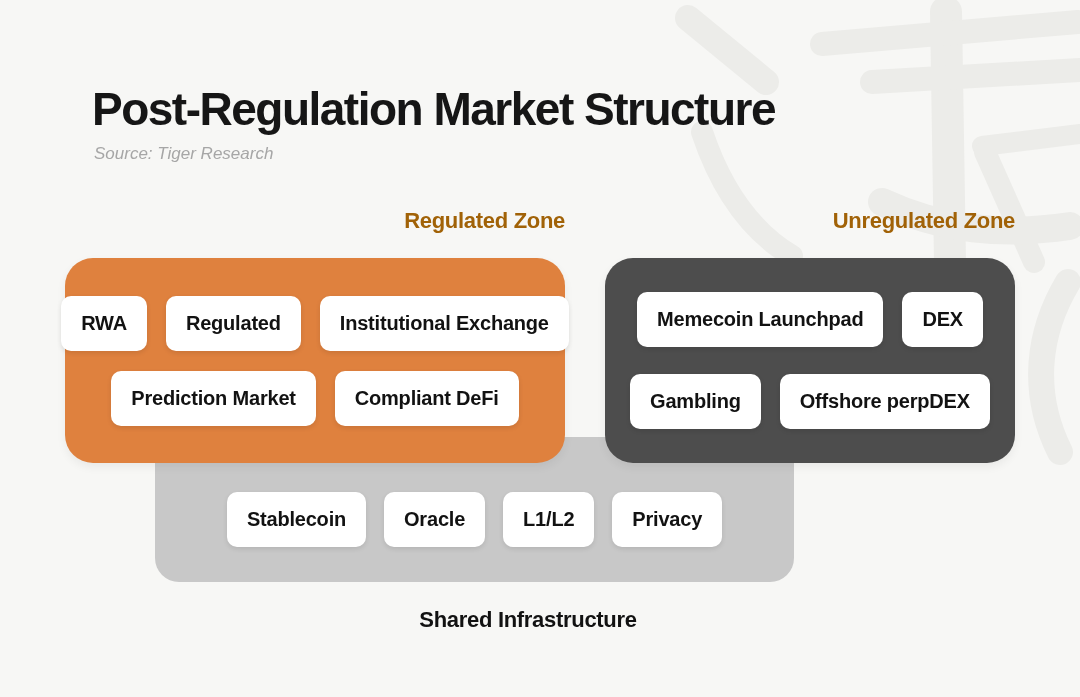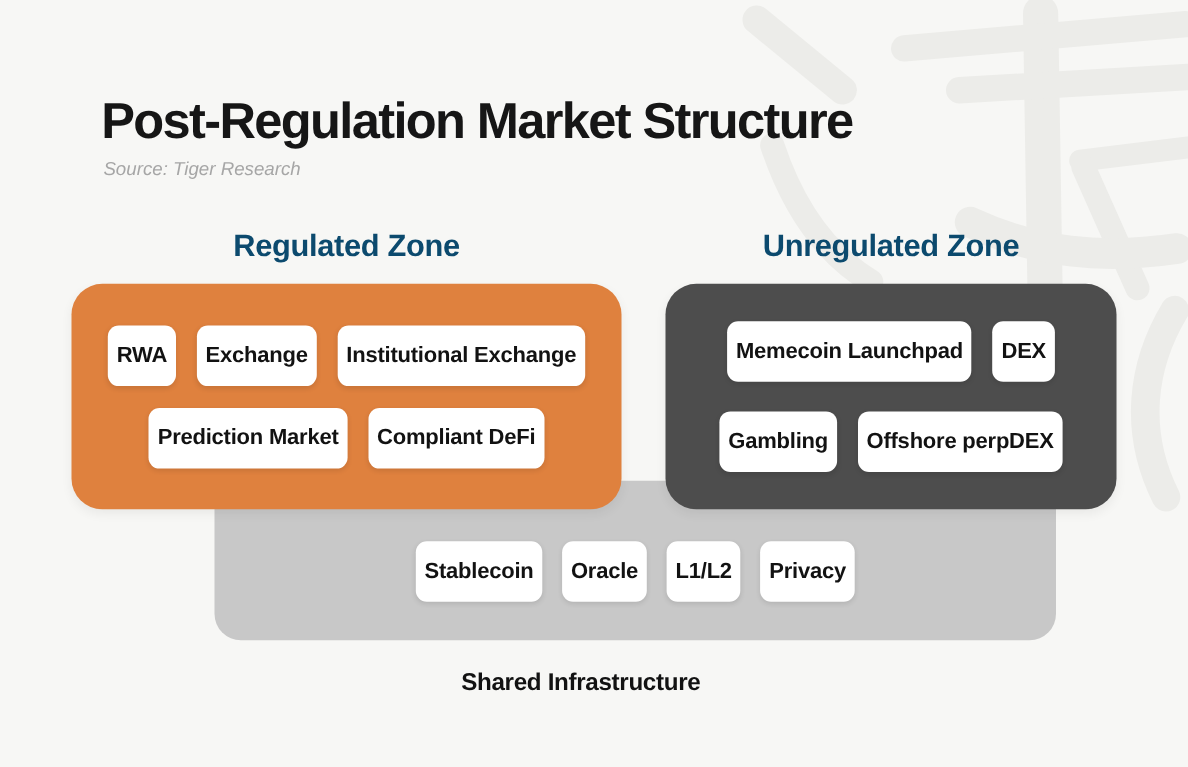--- a/index.html
+++ b/index.html
@@ -44,25 +44,25 @@
     font-size: 17px;
     font-style: italic;
     color: #A6A6A6;
     z-index: 5;
     white-space: nowrap;
   }
 
   .zone-label {
     position: absolute;
     top: 208px;
-    font-size: 28px;
+    font-size: 22px;
     font-weight: 700;
     letter-spacing: -0.3px;
-    text-align: center;
-    color: #0c4a6e;
+    text-align: right;
+    color: #a16207;
     z-index: 5;
   }
   .zone-label.regulated   { left: 65px;  width: 500px; }
   .zone-label.unregulated { left: 605px; width: 410px; }
 
   .zone {
     position: absolute;
     top: 258px;
     height: 205px;
     border-radius: 28px;
@@ -74,45 +74,44 @@
     z-index: 2;
     box-shadow: 0 4px 10px rgba(0,0,0,0.06);
   }
   .zone.regulated   { left: 65px;  width: 500px; background: #DF813E; }
   .zone.unregulated { left: 605px; width: 410px; background: #4D4D4D; gap: 27px; }
 
   .infra {
     position: absolute;
     left: 155px;
     top: 437px;
-    width: 765px;
+    width: 639px;
     height: 145px;
     border-radius: 24px;
     background: #C8C8C8;
     z-index: 1;
     display: flex;
     justify-content: center;
     align-items: flex-start;
     padding-top: 55px;
     gap: 18px;
-    margin-left: 40px;
   }
 
   .row {
     display: flex;
     gap: 19px;
     align-items: center;
     justify-content: center;
   }
 
   .chip {
     background: #FFFFFF;
     border-radius: 10px;
     height: 55px;
-    padding: 0 8px;
+    padding: 0 20px;
     display: flex;
     align-items: center;
     justify-content: center;
     font-size: 20px;
     font-weight: 700;
     letter-spacing: -0.2px;
     color: #121212;
     white-space: nowrap;
     box-shadow: 0 2px 5px rgba(0,0,0,0.10);
   }
@@ -149,21 +148,21 @@
 
   <div class="title">Post-Regulation Market Structure</div>
   <div class="source">Source: Tiger Research</div>
 
   <div class="zone-label regulated">Regulated Zone</div>
   <div class="zone-label unregulated">Unregulated Zone</div>
 
   <div class="zone regulated">
     <div class="row">
       <div class="chip">RWA</div>
-      <div class="chip">Exchange</div>
+      <div class="chip">Regulated</div>
       <div class="chip">Institutional Exchange</div>
     </div>
     <div class="row">
       <div class="chip">Prediction Market</div>
       <div class="chip">Compliant DeFi</div>
     </div>
   </div>
 
   <div class="zone unregulated">
     <div class="row">

